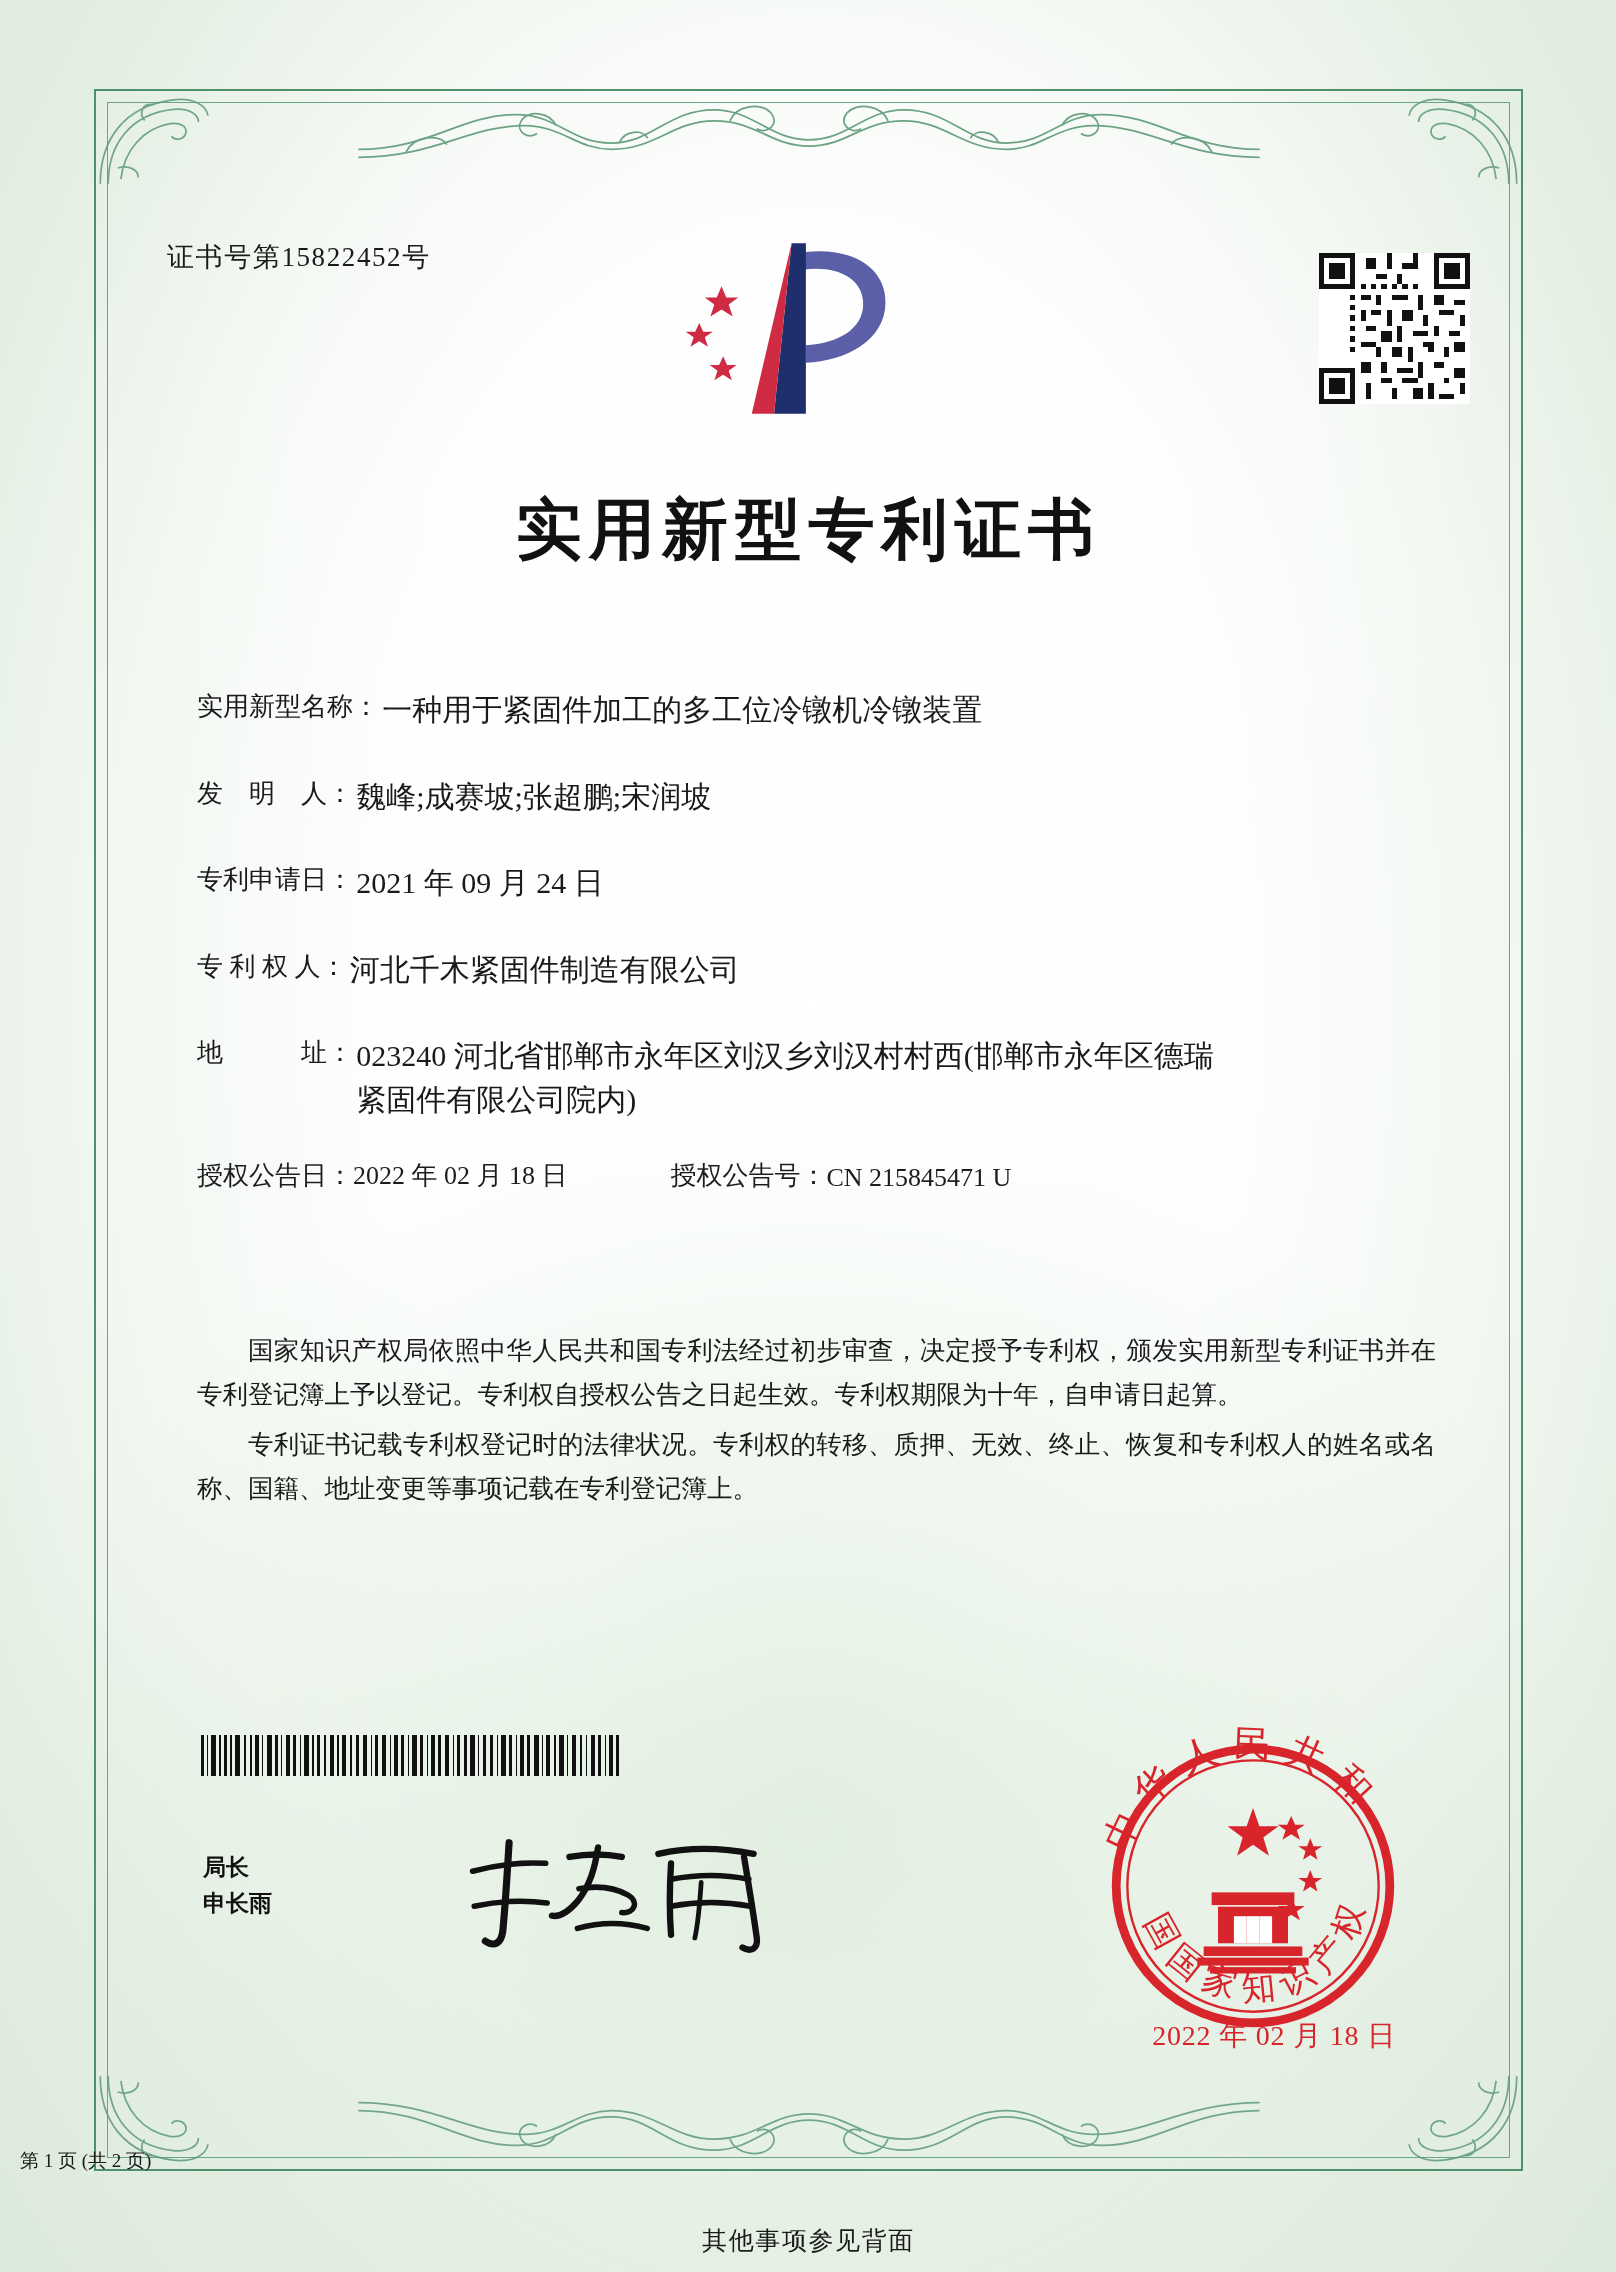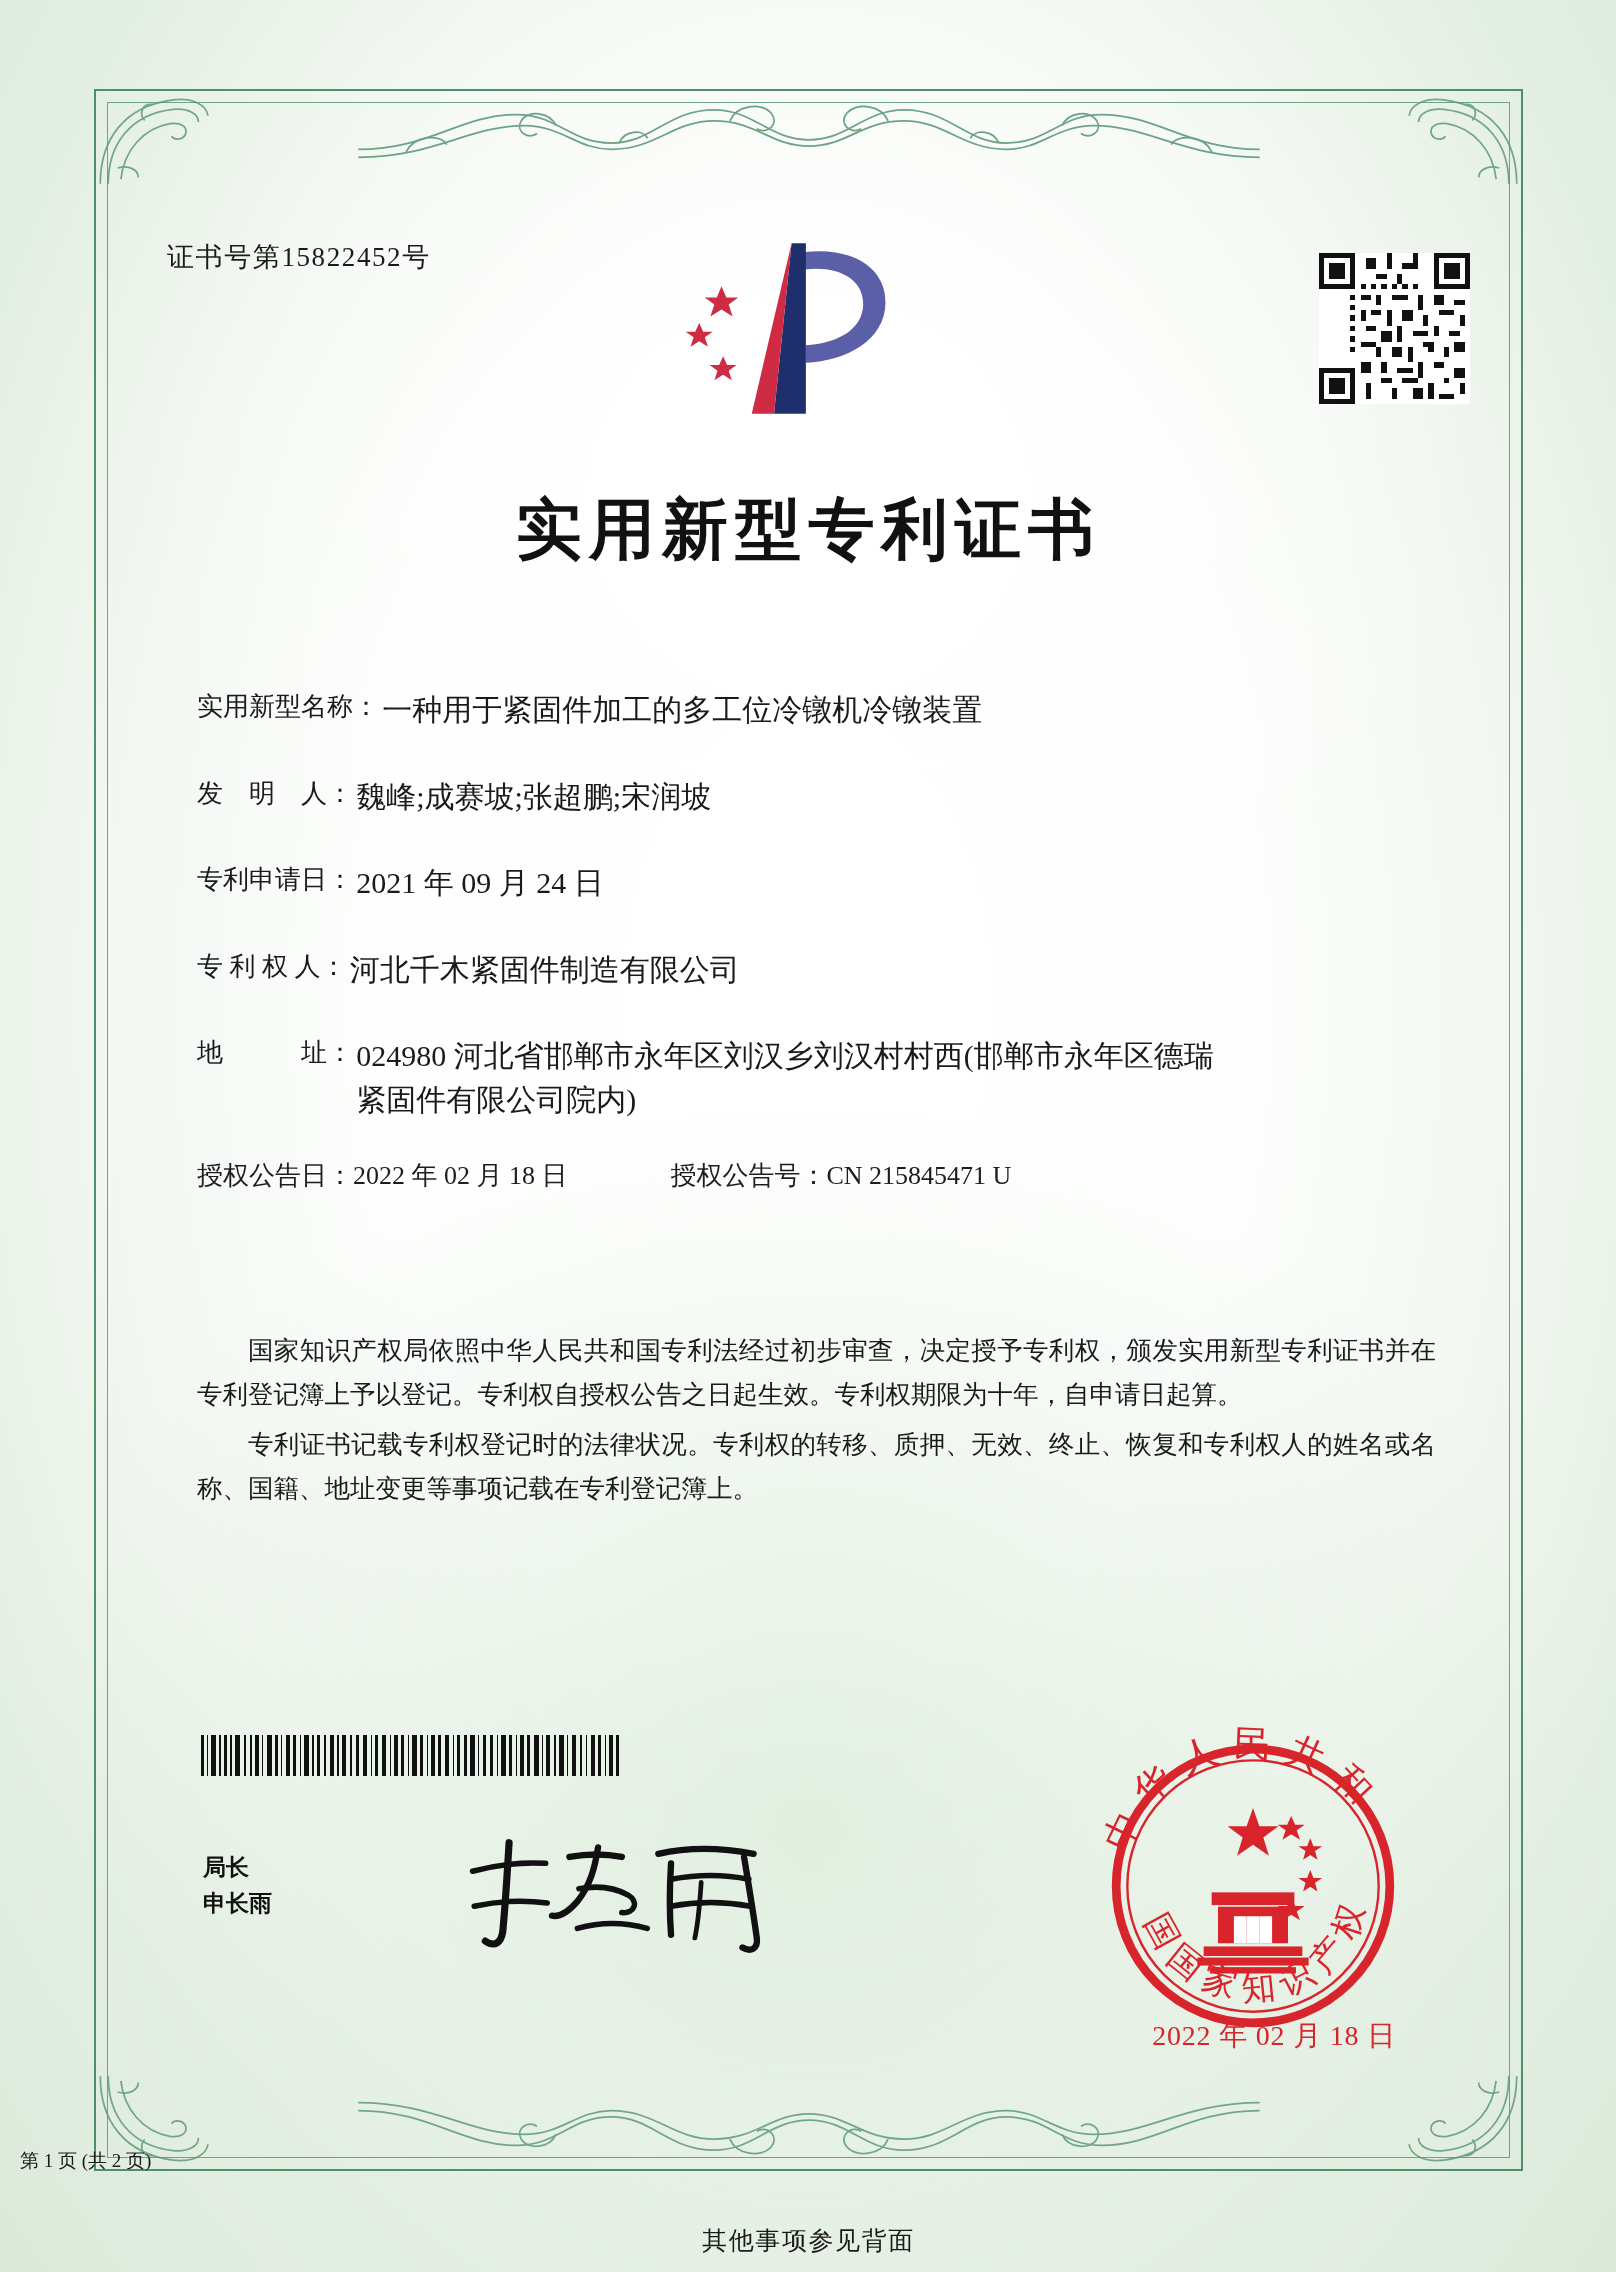--- a/index.html
+++ b/index.html
@@ -127,21 +127,21 @@
     font-size: 30px;
     padding-left: 3.2px;
   }
   .field-value.wrap {
     max-width: 883px;
   }
   .field-row.tight { margin-bottom: 37px; }
 
   .pub-row {
     display: flex;
-    align-items: center;
+    align-items: flex-end;
     font-size: 26px;
     margin-bottom: 20.7px;
   }
   .pub-left { white-space: pre; }
   .pub-right { white-space: pre; margin-left: 103px; }
 
   
   .paragraphs {
     position: absolute;
     left: 197px; right: 181px; top: 1329px;
@@ -413,21 +413,21 @@
       <span class="field-value">2021 年 09 月 24 日</span>
     </div>
 
     <div class="field-row">
       <span class="field-label">专 利 权 人：</span>
       <span class="field-value">河北千木紧固件制造有限公司</span>
     </div>
 
     <div class="field-row tight">
       <span class="field-label">地　　　址：</span>
-      <span class="field-value wrap">024980 河北省邯郸市永年区刘汉乡刘汉村村西(邯郸市永年区德瑞紧固件有限公司院内)</span>
+      <span class="field-value wrap">023240 河北省邯郸市永年区刘汉乡刘汉村村西(邯郸市永年区德瑞紧固件有限公司院内)</span>
     </div>
 
     <div class="pub-row">
       <span class="pub-left">授权公告日：</span>
       <span class="pub-left">2022 年 02 月 18 日</span>
       <span class="pub-right">授权公告号：</span>
       <span class="pub-left">CN 215845471 U</span>
     </div>
   </div>
 

